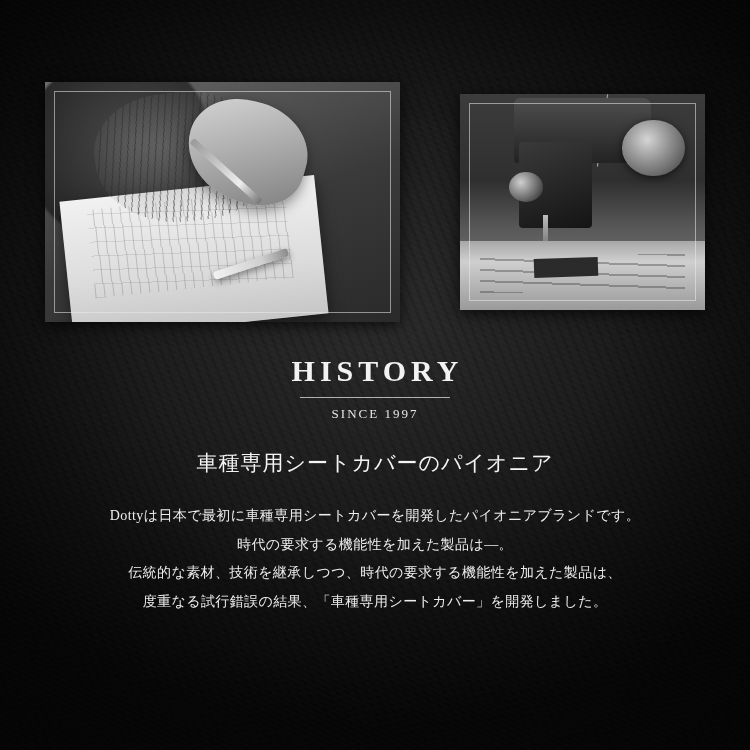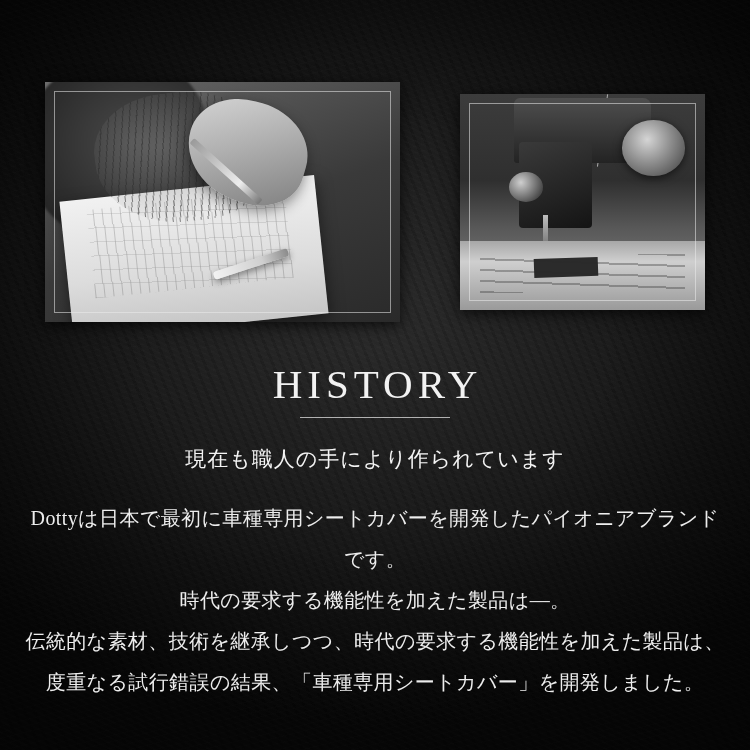--- a/index.html
+++ b/index.html
@@ -245,26 +245,26 @@
   .content {
     position: absolute;
     top: 352px;
     left: 0;
     width: 750px;
     text-align: center;
     z-index: 3;
   }
   .history-title {
     font-family: "Liberation Serif", serif;
-    font-size: 41px;
+    font-size: 30px;
     letter-spacing: 5px;
     color: #f2f2f2;
     line-height: 1;
-    margin: 12px;
-    font-weight: 400;
+    margin: 4px;
+    font-weight: 700;
     text-indent: 5px;
   }
   .rule {
     width: 150px;
     height: 1px;
     background: rgba(225,225,225,.75);
     margin: 11px auto 8px;
   }
   .since {
     font-family: "Liberation Serif", serif;
@@ -278,21 +278,21 @@
     font-size: 21px;
     letter-spacing: 1px;
     color: #f4f4f4;
     margin: 27px 0 0;
     font-weight: 400;
   }
   .body-copy {
     margin: 25px auto 0;
     width: 700px;
     font-family: "Liberation Serif", serif;
-    font-size: 20px;
+    font-size: 14px;
     line-height: 2.05;
     color: #ededed;
     letter-spacing: .4px;
   }
   .body-copy p { margin: 0; }
 </style>
 </head>
 <body>
 
 <div id="page">
@@ -330,21 +330,22 @@
         </div>
       </div>
       <div class="inner-border"></div>
     </div>
 
   </div>
 
   <div class="content">
     <h1 class="history-title">HISTORY</h1>
     <div class="rule"></div>
-    <p class="lead">現在も職人の手により作られています</p>
+    <p class="since">SINCE 1997</p>
+    <p class="lead">車種専用シートカバーのパイオニア</p>
 
     <div class="body-copy">
       <p>Dottyは日本で最初に車種専用シートカバーを開発したパイオニアブランドです。</p>
       <p>時代の要求する機能性を加えた製品は―。</p>
       <p>伝統的な素材、技術を継承しつつ、時代の要求する機能性を加えた製品は、</p>
       <p>度重なる試行錯誤の結果、「車種専用シートカバー」を開発しました。</p>
     </div>
   </div>
 
 </div>

